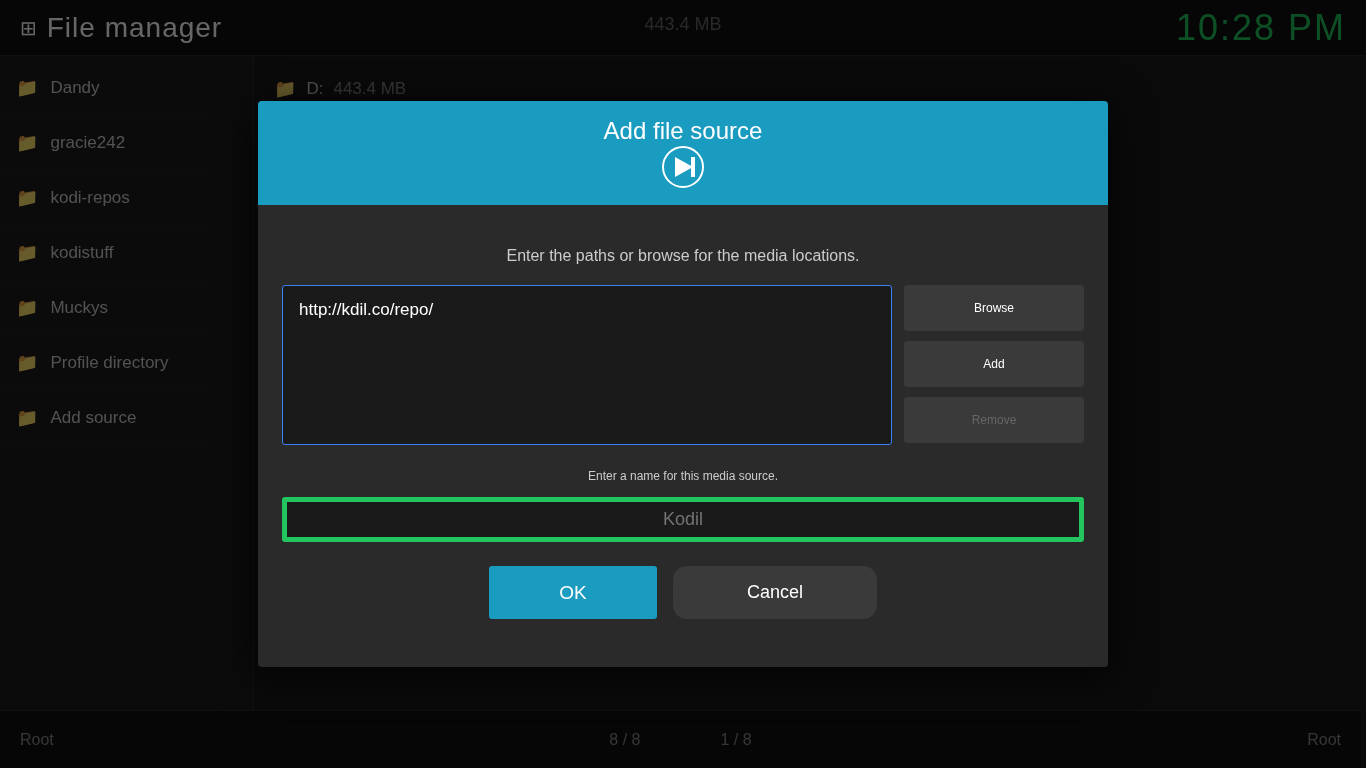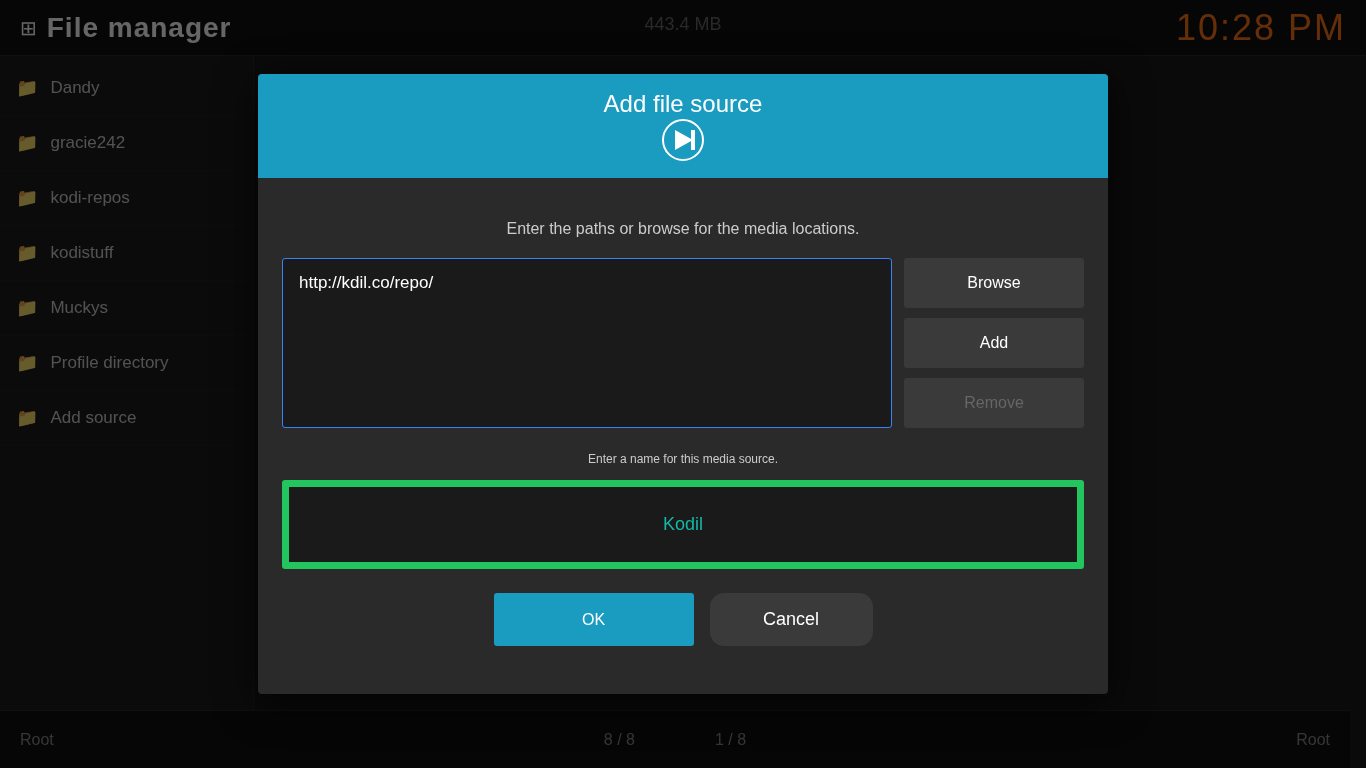--- a/index.html
+++ b/index.html
@@ -27,36 +27,36 @@
       display: flex;
       align-items: center;
       gap: 10px;
     }
     .header-icon {
       font-size: 20px;
       color: #fff;
     }
     .header-title {
       font-size: 28px;
-      font-weight: 700;
+      font-weight: 400;
       color: #fff;
       letter-spacing: 1px;
     }
     .header-size {
       font-size: 18px;
       color: #666;
       position: absolute;
       left: 50%;
       transform: translateX(-50%);
       top: 14px;
     }
     .header-time {
       font-size: 36px;
       font-weight: 300;
-      color: #f97316;
+      color: #22c55e;
       letter-spacing: 2px;
     }
 
     
     .main-layout {
       display: flex;
       height: 654px;
     }
 
     
@@ -104,21 +104,21 @@
       display: flex;
       align-items: center;
       justify-content: space-between;
       padding: 0 20px;
       height: 58px;
       background: #111;
       border-top: 1px solid #2a2a2a;
       position: absolute;
       bottom: 0;
       left: 0;
-      right: 16px;
+      right: 5px;
     }
     .footer-text {
       font-size: 16px;
       color: #888;
     }
 
     
     .overlay {
       position: absolute;
       top: 0; left: 0; right: 0; bottom: 0;
@@ -183,73 +183,73 @@
       display: flex;
       flex-direction: column;
       gap: 10px;
       width: 180px;
     }
     .action-btn {
       background: #3a3a3a;
       border: none;
       border-radius: 3px;
       color: #fff;
-      font-size: 16px;
+      font-size: 12px;
       padding: 16px 0;
       cursor: pointer;
       text-align: center;
       width: 100%;
     }
     .action-btn.disabled {
       color: #666;
       cursor: default;
     }
     .name-label {
       text-align: center;
       font-size: 12px;
       color: #ccc;
       margin-bottom: 14px;
     }
     .name-input-box {
       background: #1a1a1a;
-      border: 7px solid #22c55e;
+      border: 5px solid #22c55e;
       border-radius: 3px;
-      padding: 27px 16px;
+      padding: 7px 16px;
       text-align: center;
       font-size: 18px;
-      color: #14b8a6;
+      color: #737373;
       width: 100%;
       margin-bottom: 24px;
     }
     .dialog-footer {
       display: flex;
       gap: 0;
       justify-content: center;
       padding: 0 24px 24px;
       gap: 16px;
     }
     .ok-btn {
       background: #1a9bc0;
       border: none;
       border-radius: 3px;
       color: #fff;
-      font-size: 16px;
+      font-size: 19px;
       padding: 4px 0;
-      width: 200px;
+      width: 168px;
       cursor: pointer;
       font-weight: 500;
     }
     .cancel-btn {
       background: #3a3a3a;
       border: none;
       border-radius: 14px;
       color: #fff;
       font-size: 18px;
       padding: 16px 0;
-      width: 163px;
+      width: 204px;
       cursor: pointer;
     }
 
     
     .kodi-icon-wrap {
       display: flex;
       align-items: center;
       justify-content: center;
     }
   </style>

